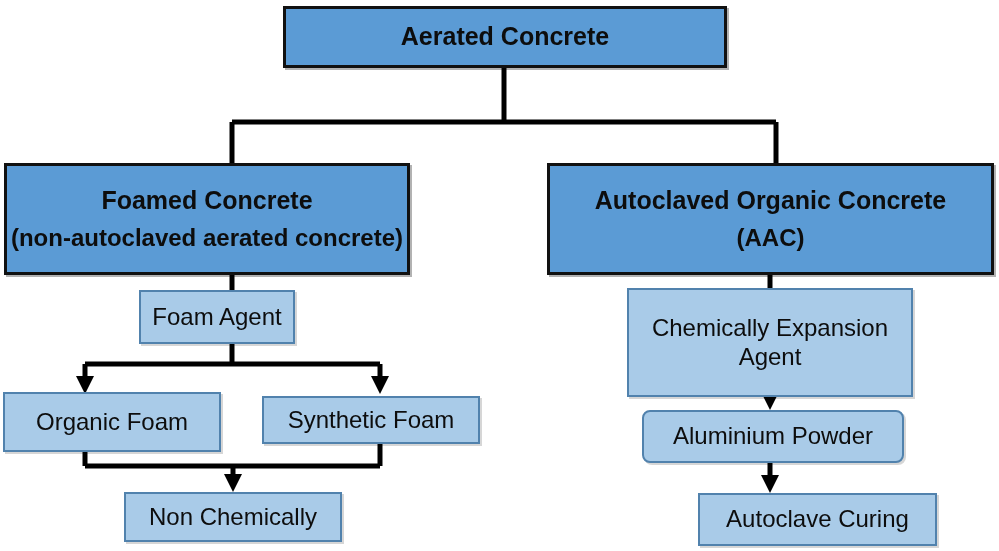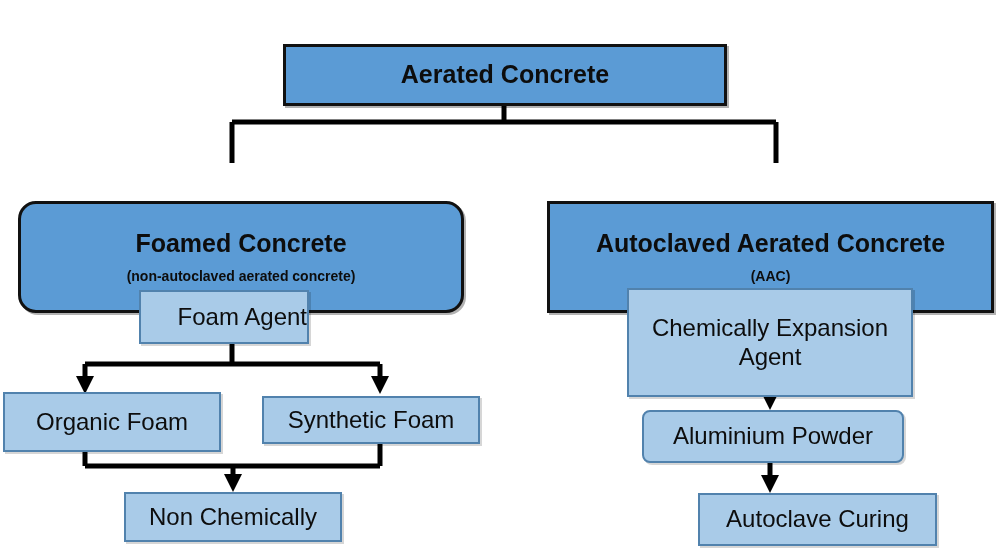--- a/index.html
+++ b/index.html
@@ -30,36 +30,35 @@
     line-height: 1.18;
     z-index: 3;
   }
   
   .node.primary {
     background: #5b9bd5;
     border: 3px solid #111111;
     box-shadow: 2px 2px 0 rgba(0,0,0,0.30);
     font-size: 25px;
     font-weight: 700;
-    margin-top: 38px;
   }
   
   .node.secondary {
     background: #a9cbe8;
     border: 2px solid #5182ad;
     box-shadow: 2px 2px 0 rgba(0,0,0,0.16);
     font-size: 24px;
     font-weight: 400;
   }
   .node .title {
     display: block;
   }
   .node .subtitle {
     display: block;
-    font-size: 14px;
+    font-size: 24px;
     font-weight: 700;
     margin-top: 9px;
   }
   .node.secondary .title {
     font-weight: 400;
   }
   
   #wires {
     position: absolute;
     left: 0;
@@ -111,31 +110,31 @@
     <polygon points="770,410 761,392 779,392"></polygon>
 
     <polyline points="770,463 770,478"></polyline>
     <polygon points="770,493 761,475 779,475"></polygon>
   </svg>
 
   <div class="node primary" style="left:283px; top:6px; width:444px; height:62px;">
     <span class="title">Aerated Concrete</span>
   </div>
 
-  <div class="node primary" style="left:18px; top:163px; width:446px; height:112px;border-radius:18px;">
+  <div class="node primary" style="left:4px; top:163px; width:406px; height:112px;">
     <span class="title">Foamed Concrete</span>
     <span class="subtitle">(non-autoclaved aerated concrete)</span>
   </div>
 
   <div class="node primary" style="left:547px; top:163px; width:447px; height:112px;">
-    <span class="title">Autoclaved Aerated Concrete</span>
+    <span class="title">Autoclaved Organic Concrete</span>
     <span class="subtitle">(AAC)</span>
   </div>
 
-  <div class="node secondary" style="left:139px; top:290px; width:170px; height:54px;align-items:flex-end;">
+  <div class="node secondary" style="left:139px; top:290px; width:156px; height:54px;">
     <span class="title">Foam Agent</span>
   </div>
 
   <div class="node secondary" style="left:3px; top:392px; width:218px; height:60px;">
     <span class="title">Organic Foam</span>
   </div>
 
   <div class="node secondary" style="left:262px; top:396px; width:218px; height:48px;">
     <span class="title">Synthetic Foam</span>
   </div>

